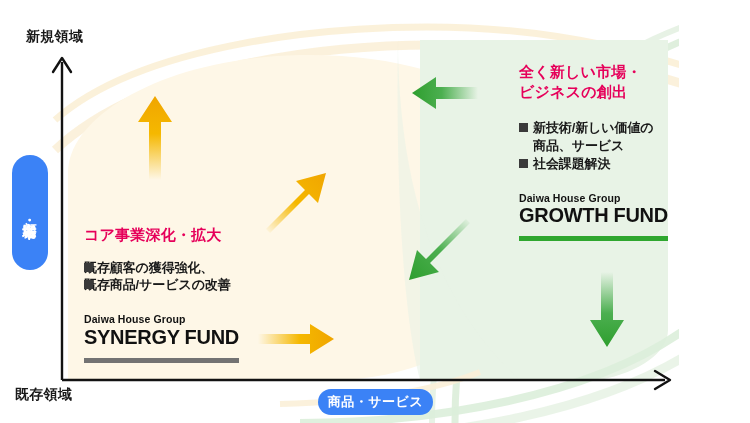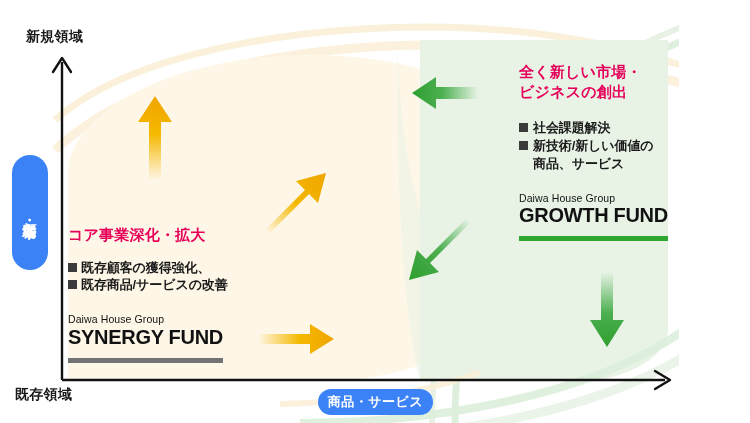--- a/index.html
+++ b/index.html
@@ -77,21 +77,21 @@
     height: 26px;
     border-radius: 13px;
     font-size: 13px;
     letter-spacing: 0.5px;
   }
 
   
   .quad {
     position: absolute;
   }
-  #quad-left  { left: 68px;  top: 225px; width: 265px; }
+  #quad-left  { left: 84px;  top: 225px; width: 265px; }
   #quad-right { left: 519px; top: 62px;  width: 210px; }
 
   .quad-heading {
     color: #e6005a;
     font-weight: bold;
     font-size: 15px;
     line-height: 1.30;
     letter-spacing: 0.2px;
     margin: 0 0 14px 0;
     white-space: pre-line;
@@ -104,42 +104,41 @@
     list-style: none;
   }
   .bullets li {
     font-size: 13px;
     font-weight: bold;
     color: #1a1a1a;
     line-height: 1.38;
     letter-spacing: -0.1px;
     white-space: pre-line;
     text-indent: 0;
-    padding-left: 13px;
     position: relative;
   }
   .bullets li::before {
     content: "";
     position: absolute;
     left: 0;
     top: 4px;
     width: 9px;
     height: 9px;
     background: #3a3a3a;
   }
   #quad-right .bullets li { padding-left: 14px; }
   #quad-right .bullets li + li { margin-top: 0px; }
 
   
   .fund {
     display: inline-block;
   }
   .fund-sub {
     font-size: 10.5px;
-    font-weight: normal;
+    font-weight: bold;
     color: #111111;
     letter-spacing: 0.1px;
     line-height: 1.1;
     margin-bottom: 1px;
   }
   .fund-main {
     font-size: 20px;
     font-weight: bold;
     color: #111111;
     letter-spacing: -0.3px;
@@ -281,23 +280,23 @@
       <div class="fund-sub">Daiwa House Group</div>
       <div class="fund-main">SYNERGY FUND</div>
     </div>
   </div>
 
   <div class="quad" id="quad-right">
     <div class="quad-heading">全く新しい市場・
 ビジネスの創出</div>
 
     <ul class="bullets">
-      <li>社会課題解決</li>
       <li>新技術/新しい価値の
 商品、サービス</li>
+      <li>社会課題解決</li>
     </ul>
 
     <div class="fund" id="fund-growth">
       <div class="fund-sub">Daiwa House Group</div>
       <div class="fund-main">GROWTH FUND</div>
     </div>
   </div>
 
 </div>
 

